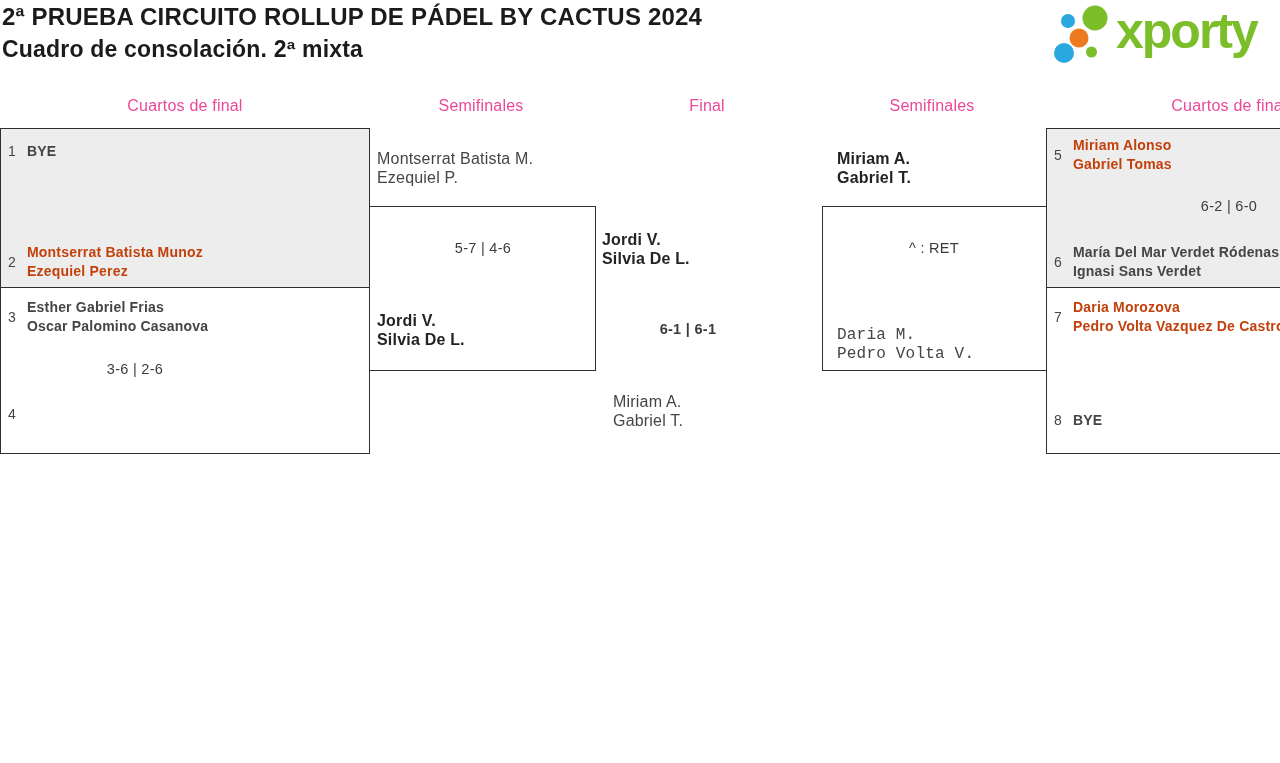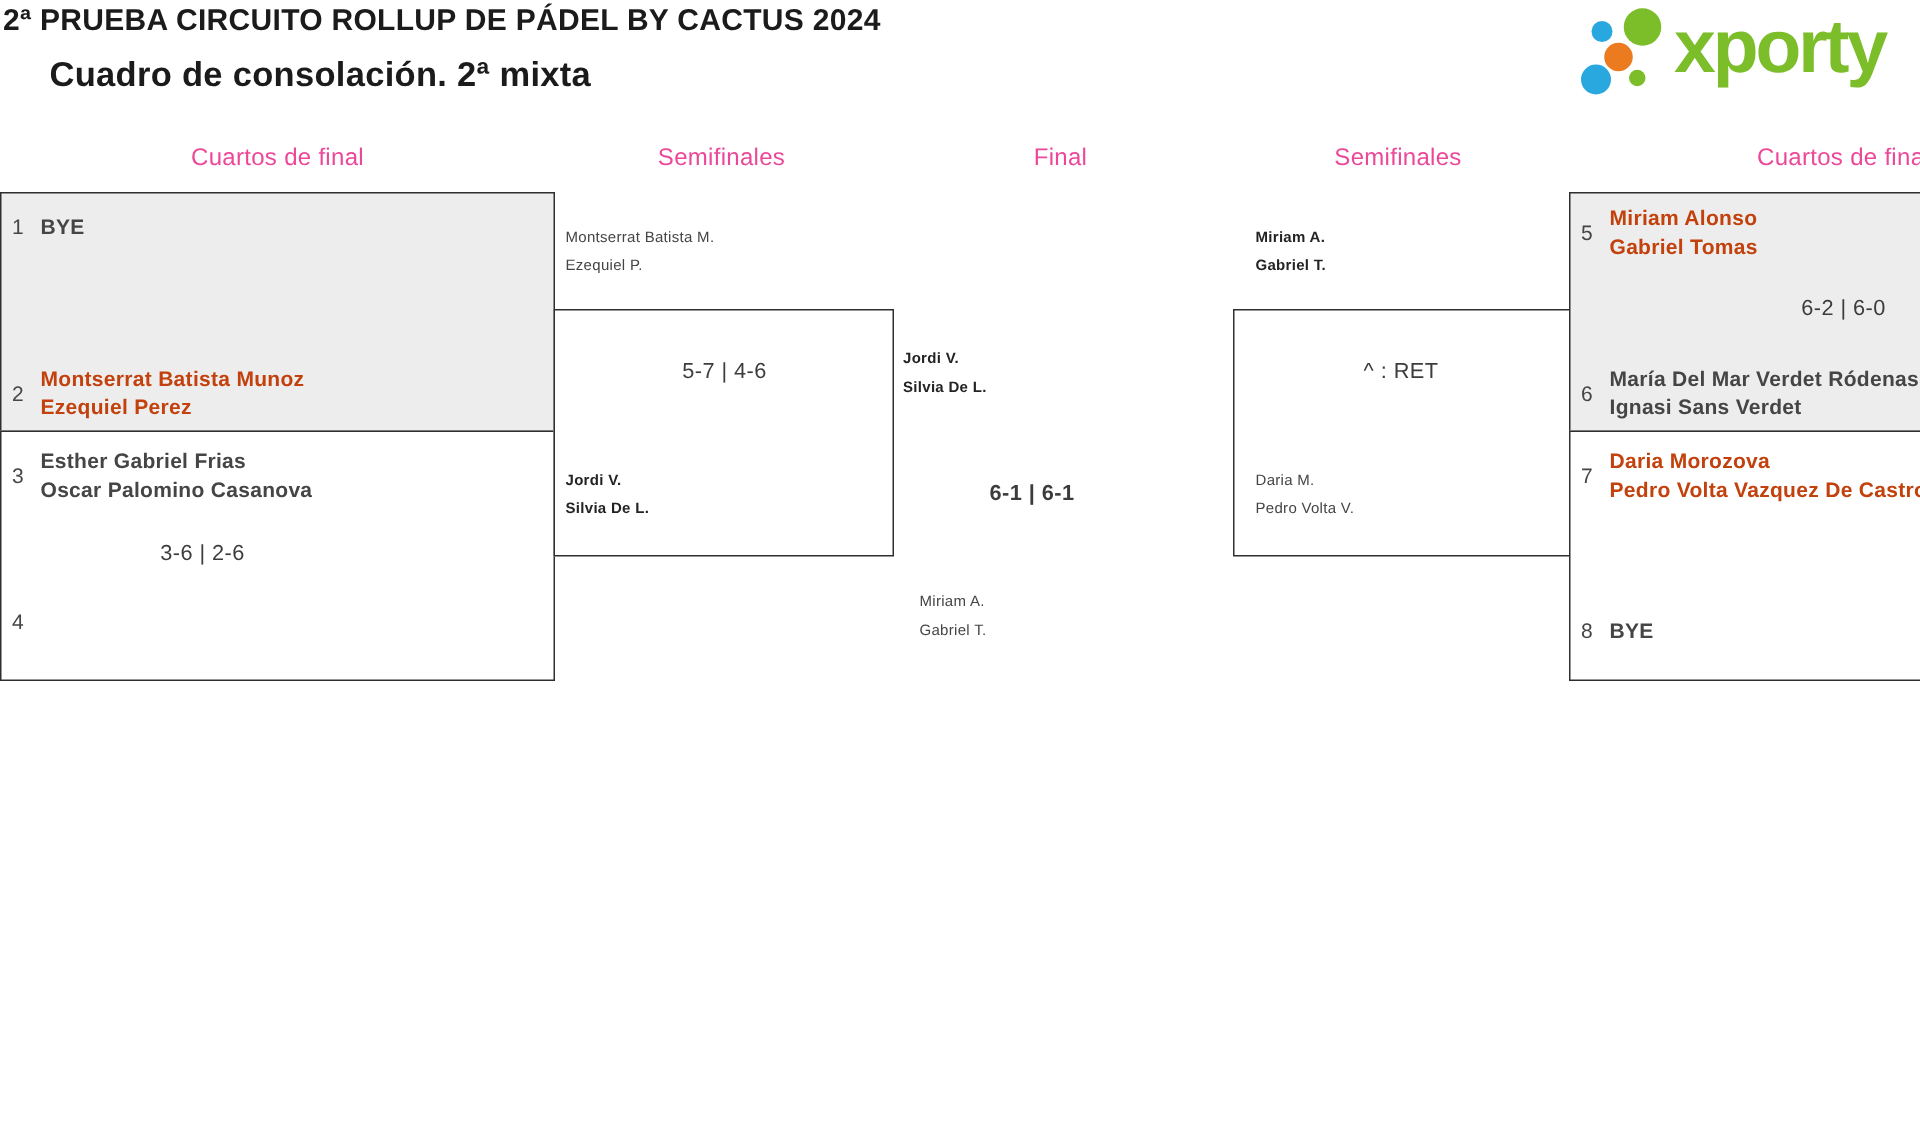--- a/index.html
+++ b/index.html
@@ -13,22 +13,22 @@
   }
   .abs { position: absolute; }
 
   .title {
     left: 2px;
     font-weight: 700;
     color: #1b1b1b;
     letter-spacing: 0.2px;
     white-space: nowrap;
   }
-  .title.line1 { top: 3px;  font-size: 20px; }
-  .title.line2 { top: 36px; font-size: 23px; margin-left: 31px; }
+  .title.line1 { top: 3px;  font-size: 24px; }
+  .title.line2 { top: 36px; font-size: 23px; }
 
   .round-header {
     top: 97px;
     width: 300px;
     text-align: center;
     font-size: 16px;
     font-weight: 400;
     color: #ec4899;
     letter-spacing: 0.2px;
     white-space: nowrap;
@@ -68,21 +68,21 @@
     text-align: center;
     font-size: 14.5px;
     color: #3c3c3c;
     letter-spacing: 0.3px;
     white-space: nowrap;
   }
 
   .free-team {
     position: absolute;
     white-space: nowrap;
-    font-size: 10px;
+    font-size: 16px;
     line-height: 19px;
     letter-spacing: 0.2px;
   }
   .free-team span { display: block; }
   .free-team.winner { font-weight: 700; color: #232323; }
   .free-team.loser  { font-weight: 400; color: #454545; }
   .free-team.align-right { width: 200px; }
 
   .logo { left: 1050px; top: 0; }
 </style>
@@ -158,21 +158,21 @@
 <div class="free-team loser align-right" style="left:613px; top:392px;">
   <span>Miriam A.</span>
   <span>Gabriel T.</span>
 </div>
 
 <div class="free-team winner align-right" style="left:837px; top:149px;">
   <span>Miriam A.</span>
   <span>Gabriel T.</span>
 </div>
 <div class="score" style="left:834px; top:240px;">^ : RET</div>
-<div class="free-team loser align-right" style="left:837px; top:311px;">
+<div class="free-team loser align-right" style="left:837px; top:326px;font-family:Liberation Mono, monospace;">
   <span>Daria M.</span>
   <span>Pedro Volta V.</span>
 </div>
 
 <div class="team-row winner" style="left:1054px; top:136px;">
   <span class="seed">5</span>
   <div class="names">
     <span>Miriam Alonso</span>
     <span>Gabriel Tomas</span>
   </div>

